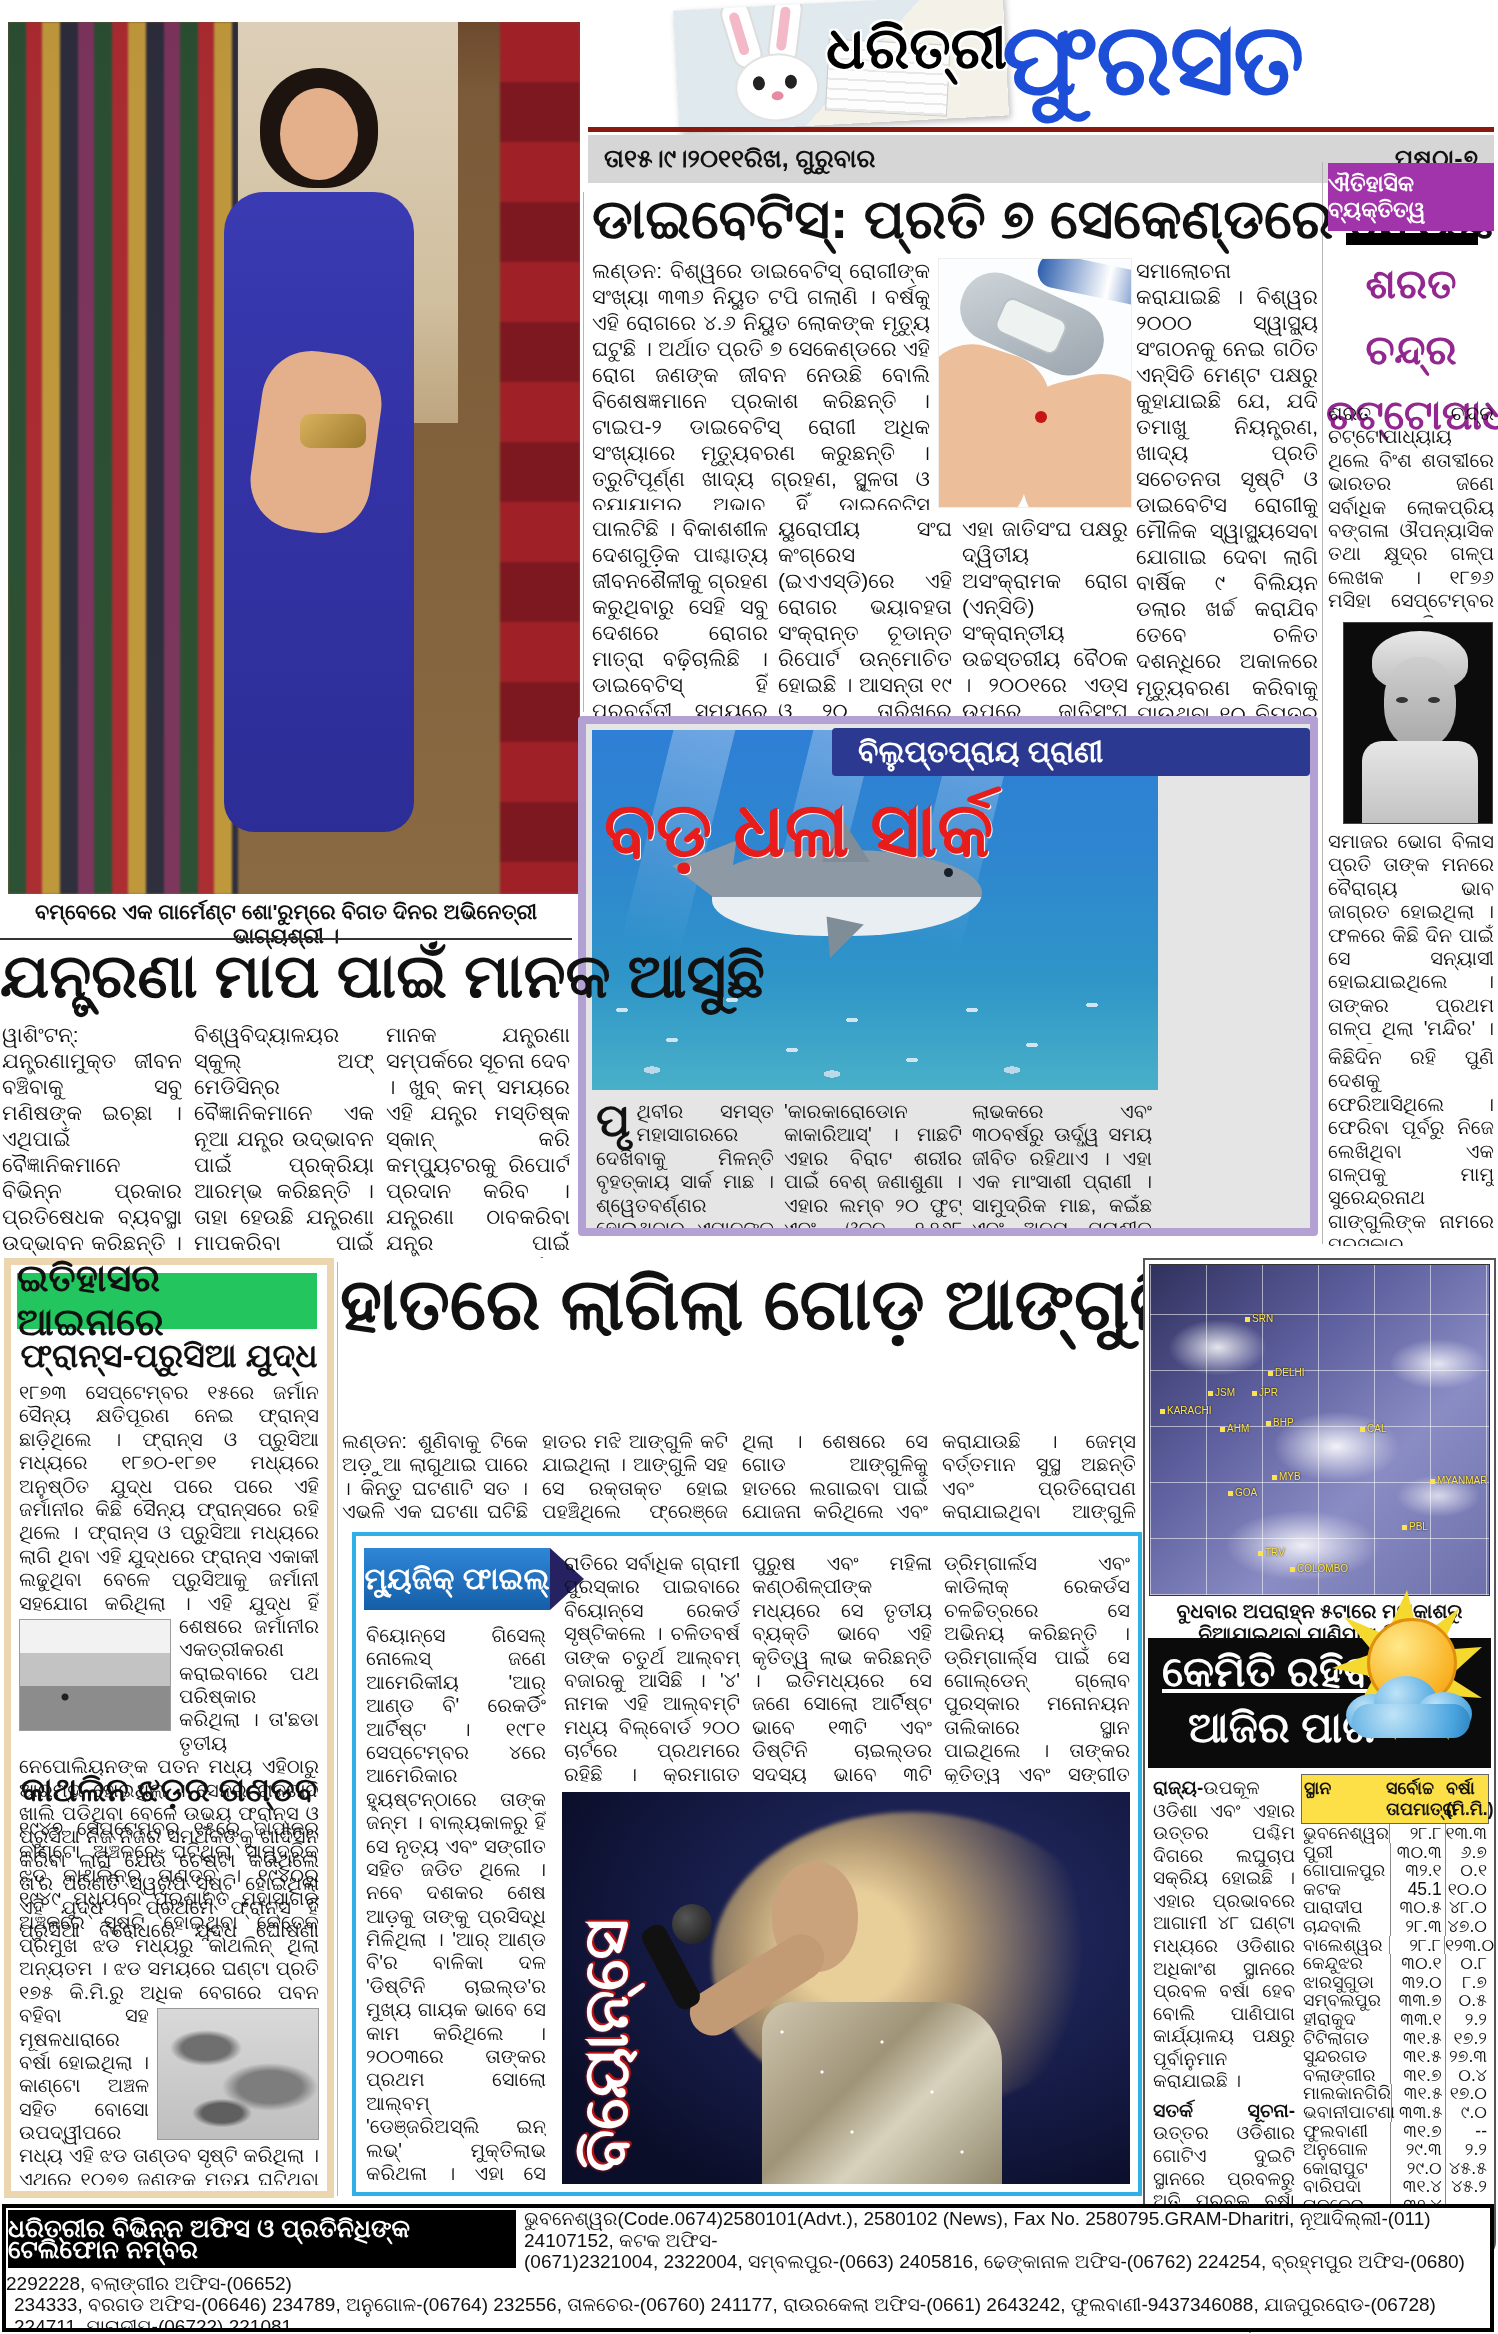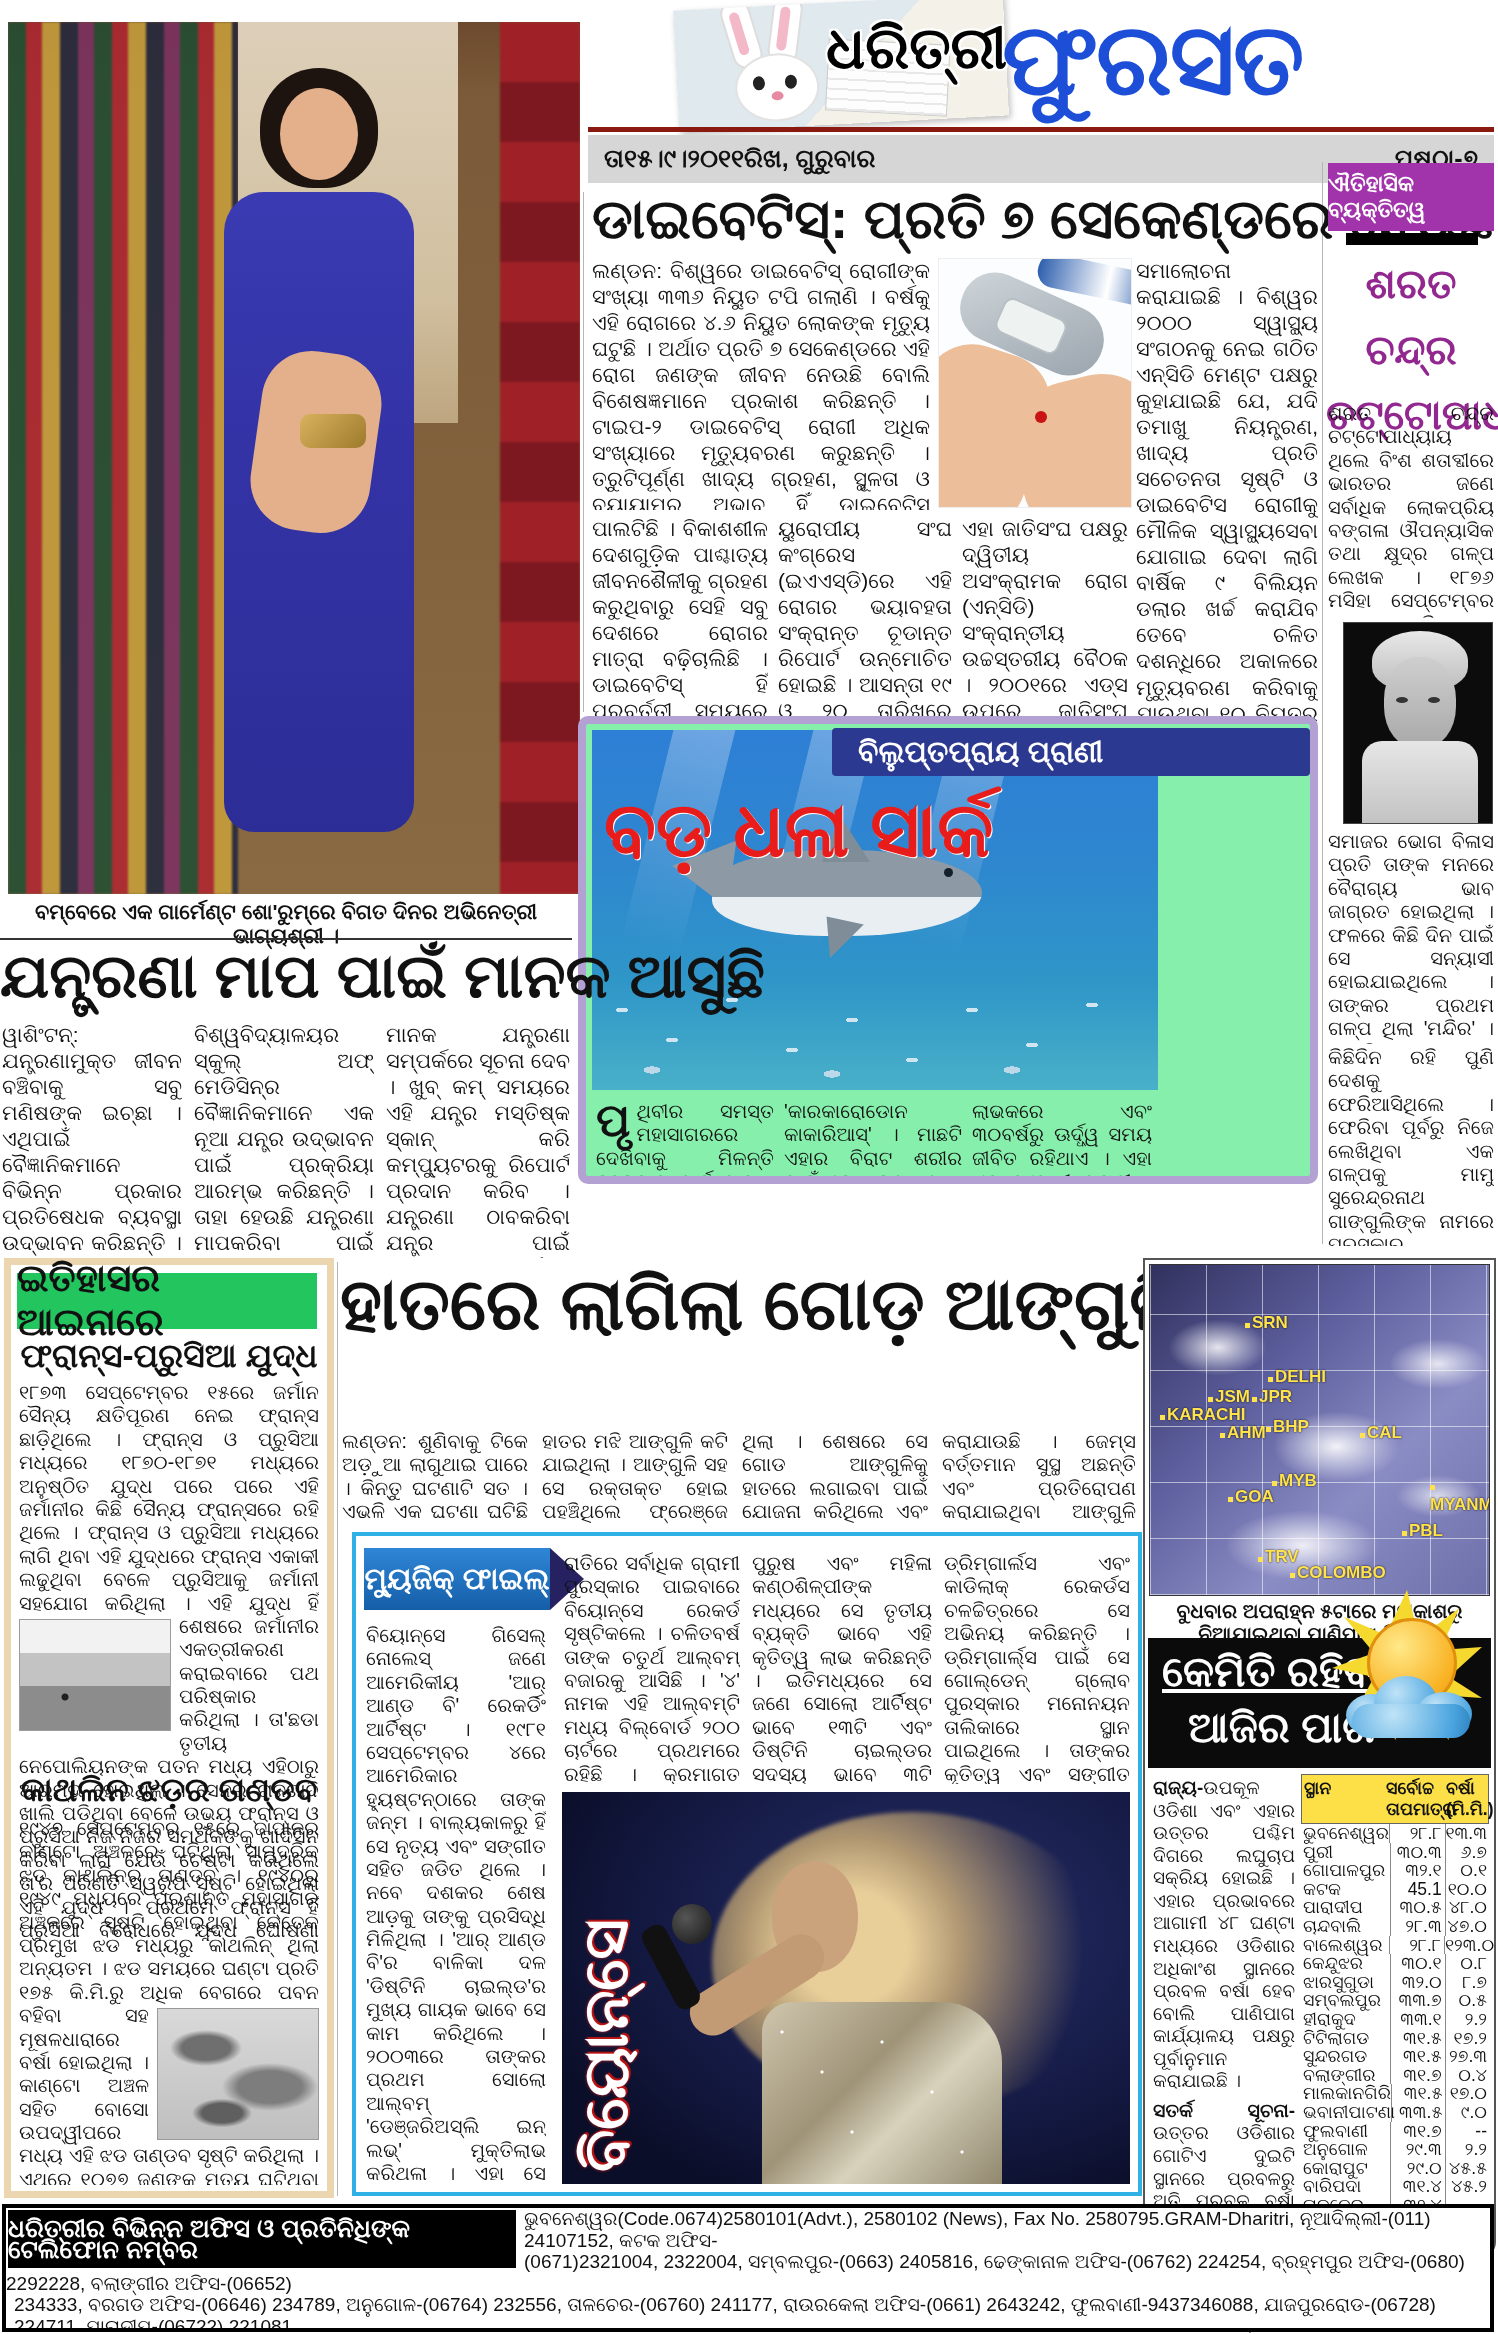--- a/index.html
+++ b/index.html
@@ -52,21 +52,21 @@
   
   #hist-banner{left:1328px;top:163px;width:166px;height:68px;background:#a234ab;color:#fff;font-weight:bold;font-size:22px;display:flex;align-items:center;justify-content:center;}
   #hist-bar{left:1346px;top:233px;width:132px;height:12px;background:#000;}
   #hist-name{left:1326px;top:252px;width:170px;text-align:center;color:#92278f;font-weight:bold;font-size:41px;line-height:1.6;}
   #portrait{left:1343px;top:622px;width:148px;height:200px;background:#0c0c0c;overflow:hidden;border:1px solid #444;}
   .p-hair{position:absolute;left:28px;top:8px;width:96px;height:60px;border-radius:50% 50% 40% 40%;background:linear-gradient(180deg,#e8e8e8,#bdbdbd);}
   .p-face{position:absolute;left:40px;top:34px;width:72px;height:92px;border-radius:46%;background:linear-gradient(180deg,#cfcfcf,#a8a8a8);}
   .p-eye{position:absolute;top:40px;width:12px;height:6px;border-radius:50%;background:#333;}
   .p-shirt{position:absolute;left:18px;top:118px;width:116px;height:84px;border-radius:20px 20px 0 0;background:linear-gradient(180deg,#e6e6e6,#c2c2c2);}
   
-  #shark-box{left:578px;top:716px;width:740px;height:468px;border:8px solid #b3a1d3;border-radius:10px;background:#86efac;box-sizing:border-box;overflow:hidden;}
+  #shark-box{left:578px;top:716px;width:740px;height:520px;border:8px solid #b3a1d3;border-radius:4px;background:#e5e5e5;box-sizing:border-box;overflow:hidden;}
   #shark-photo{position:absolute;left:6px;top:6px;width:566px;height:360px;overflow:hidden;
     background:linear-gradient(180deg,#2e7fd6 0%,#2e86cf 35%,#2f96c8 70%,#49b0c9 100%);}
   .ray{position:absolute;top:-40px;width:60px;height:260px;background:linear-gradient(180deg,rgba(255,255,255,.35),rgba(255,255,255,0));transform:rotate(14deg);}
   .shark-body{position:absolute;left:120px;top:120px;width:270px;height:86px;border-radius:50% 60% 60% 50%;
     background:linear-gradient(180deg,#8d9aa6 0 55%,#e9eef2 55% 100%);}
   .shark-tail{position:absolute;left:80px;top:106px;width:0;height:0;border-right:60px solid #8d9aa6;border-top:34px solid transparent;border-bottom:34px solid transparent;transform:rotate(8deg);}
   .shark-fin{position:absolute;left:230px;top:86px;width:0;height:0;border-bottom:46px solid #7f8d99;border-left:18px solid transparent;border-right:30px solid transparent;}
   .shark-pec{position:absolute;left:230px;top:190px;width:0;height:0;border-top:40px solid #7f8d99;border-left:12px solid transparent;border-right:26px solid transparent;transform:rotate(12deg);}
   .shark-eye{position:absolute;left:352px;top:138px;width:9px;height:9px;border-radius:50%;background:#15202a;}
   .fishschool{position:absolute;left:0;bottom:0;width:100%;height:120px;
@@ -108,21 +108,21 @@
   #bey-vert{position:absolute;left:8px;top:60px;height:320px;writing-mode:vertical-rl;transform:rotate(180deg);
     font-size:62px;font-weight:bold;color:#fff;text-shadow:0 0 3px #d22,2px 2px 0 #a11;}
   
   #wx-col{left:1143px;top:1258px;width:353px;height:1000px;border:2px solid #555;border-radius:0 0 16px 16px;box-sizing:border-box;background:#fff;}
   #sat{position:absolute;left:4px;top:4px;width:339px;height:330px;overflow:hidden;border:1px solid #333;
     background:linear-gradient(135deg,#31315e 0%,#5d5f9e 35%,#8a8cc4 65%,#6e70ab 100%);}
   #sat .grid{position:absolute;inset:0;
     background:repeating-linear-gradient(90deg,rgba(255,255,255,.55) 0 1px,transparent 1px 56px),repeating-linear-gradient(0deg,rgba(255,255,255,.55) 0 1px,transparent 1px 56px);}
   #sat .clouds{position:absolute;inset:0;
     background-image:radial-gradient(70px 40px at 20% 25%,rgba(255,255,255,.85),transparent 70%),radial-gradient(90px 50px at 55% 55%,rgba(255,255,255,.9),transparent 70%),radial-gradient(70px 36px at 85% 30%,rgba(255,255,255,.8),transparent 70%),radial-gradient(110px 50px at 45% 85%,rgba(255,255,255,.85),transparent 70%),radial-gradient(60px 30px at 85% 70%,rgba(255,255,255,.7),transparent 70%);}
-  .satlbl{position:absolute;color:#ffe34d;font-size:17px;font-weight:bold;text-shadow:0 0 2px #000;}
+  .satlbl{position:absolute;color:#ffe34d;font-size:10px;font-weight:normal;text-shadow:0 0 2px #000;}
   .satlbl::before{content:"";display:inline-block;width:5px;height:5px;background:#ffe34d;margin-right:2px;}
   #sat-caption{position:absolute;left:4px;top:340px;width:341px;font-size:20px;font-weight:bold;text-align:center;}
   #wx-black{position:absolute;left:3px;top:378px;width:343px;height:130px;background:#0b0b0b;color:#fff;}
   #wx-black .t1{position:absolute;left:14px;top:10px;font-size:42px;font-weight:bold;text-decoration:underline;}
   #wx-black .t2{position:absolute;left:40px;top:66px;font-size:42px;font-weight:bold;}
   #sunicon{position:absolute;right:2px;top:330px;width:180px;height:170px;z-index:5;}
   .sun-rays{position:absolute;left:20px;top:0;width:150px;height:150px;background:#f6d92e;
     clip-path:polygon(50% 0%,58% 32%,85% 12%,72% 40%,100% 38%,78% 58%,100% 72%,70% 70%,78% 100%,55% 76%,42% 100%,38% 72%,12% 88%,28% 58%,0% 52%,28% 42%,8% 18%,36% 30%);}
   .sun-core{position:absolute;left:55px;top:28px;width:84px;height:84px;border-radius:50%;background:radial-gradient(circle at 35% 30%,#ffe989,#f9b223 70%,#e8950f);border:3px solid #e0900d;}
   .cloud{position:absolute;left:34px;top:86px;width:132px;height:64px;}

